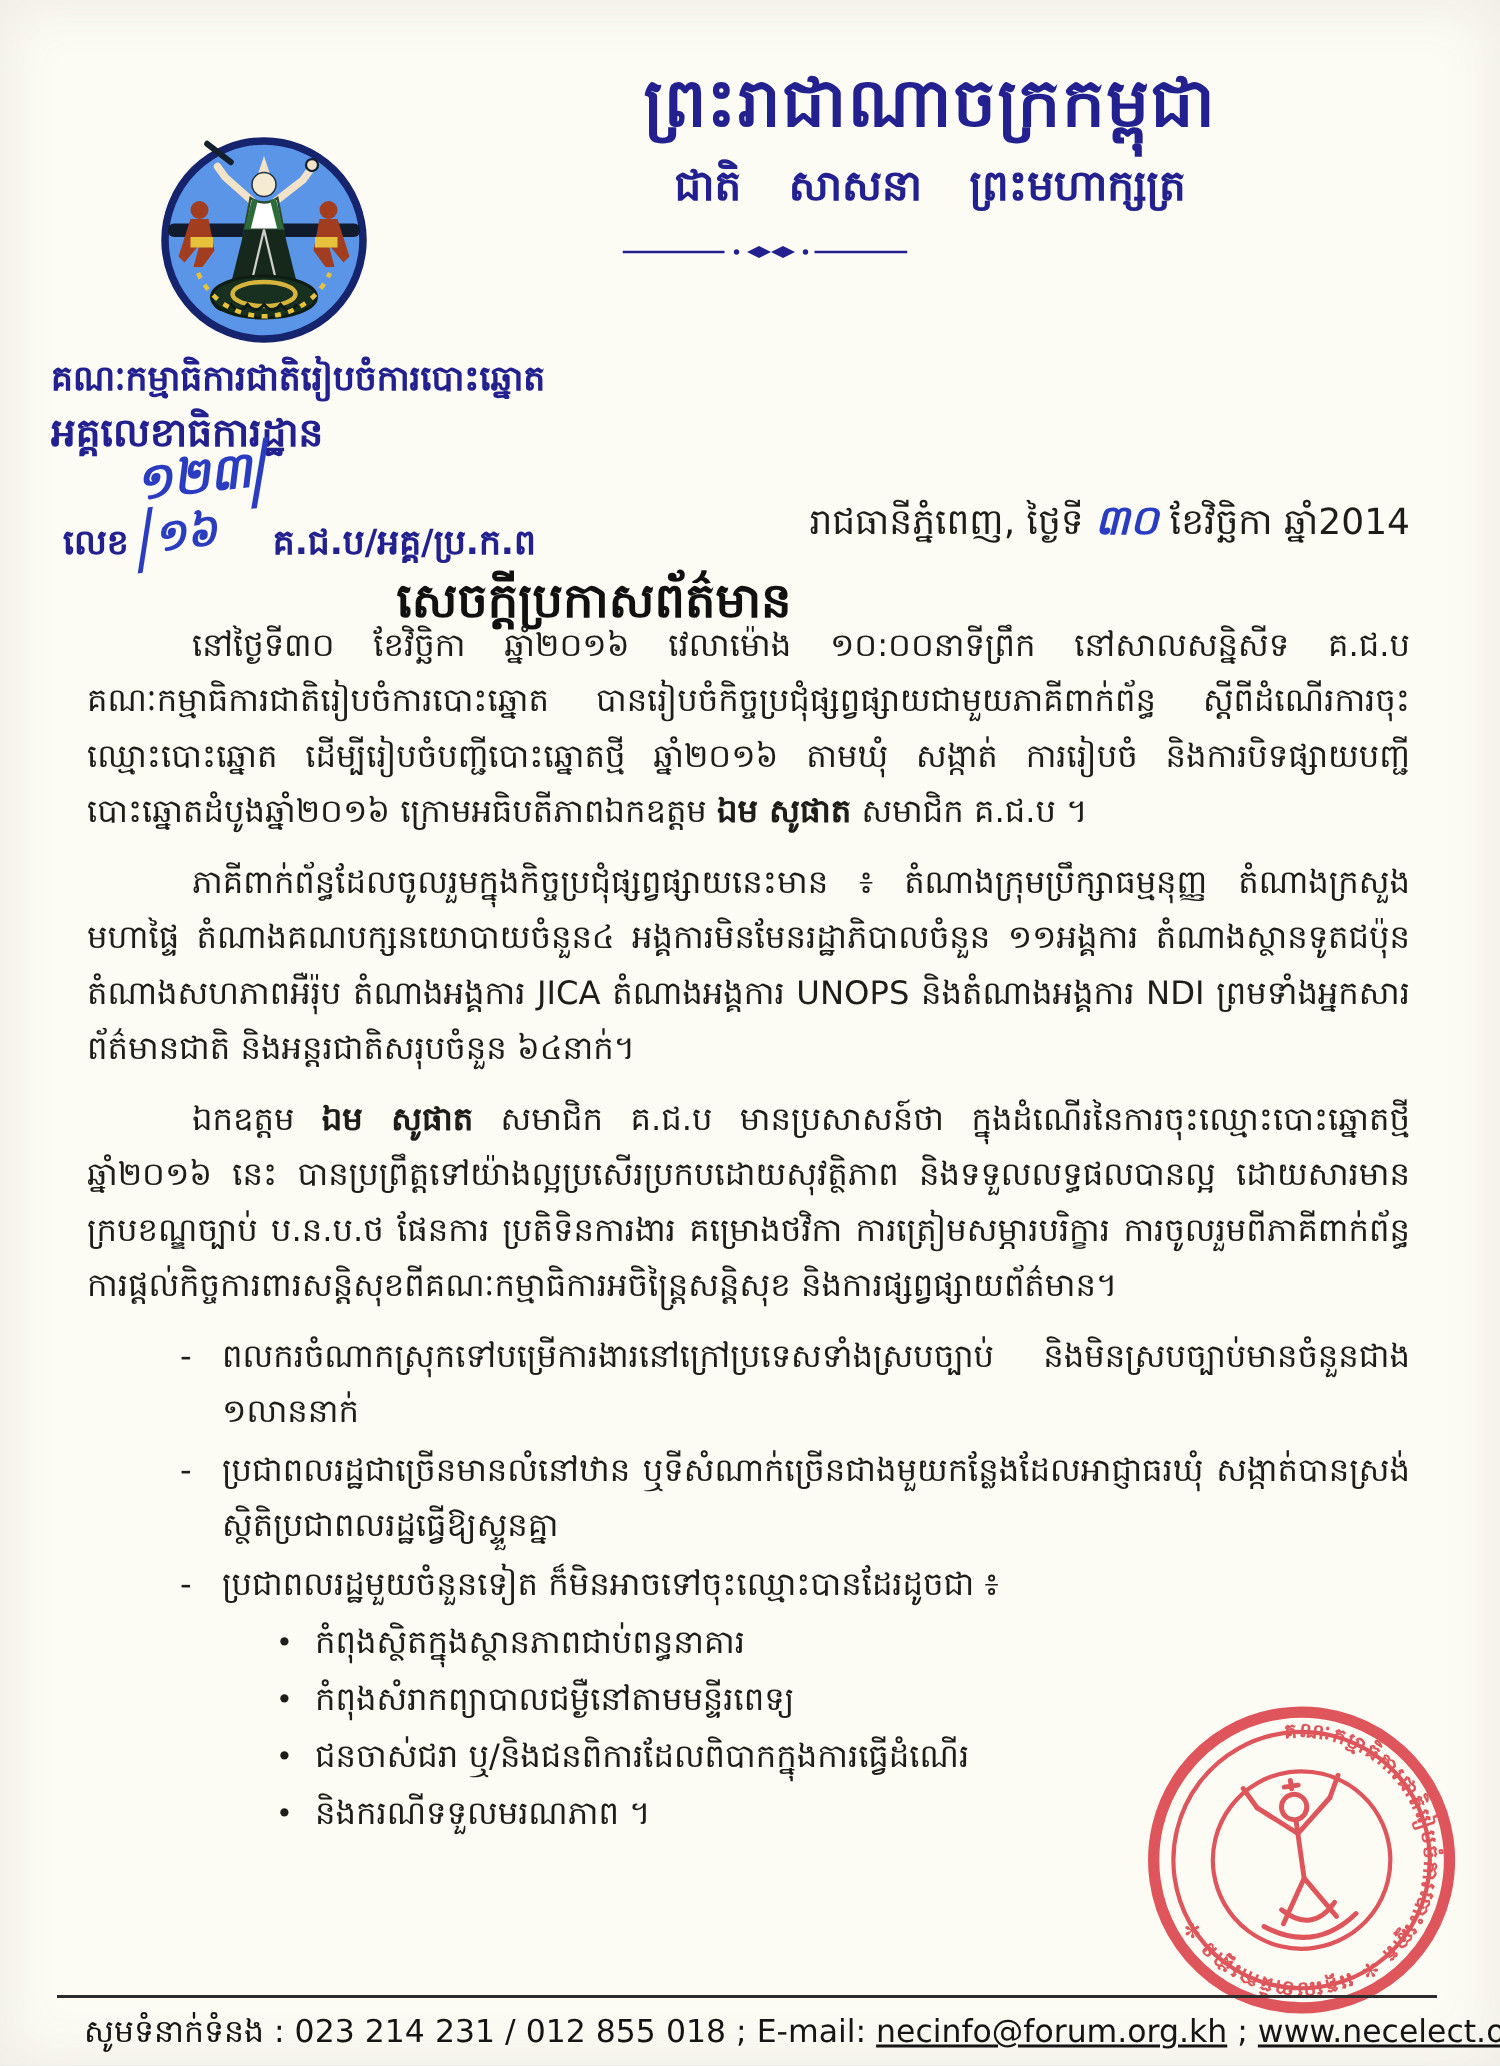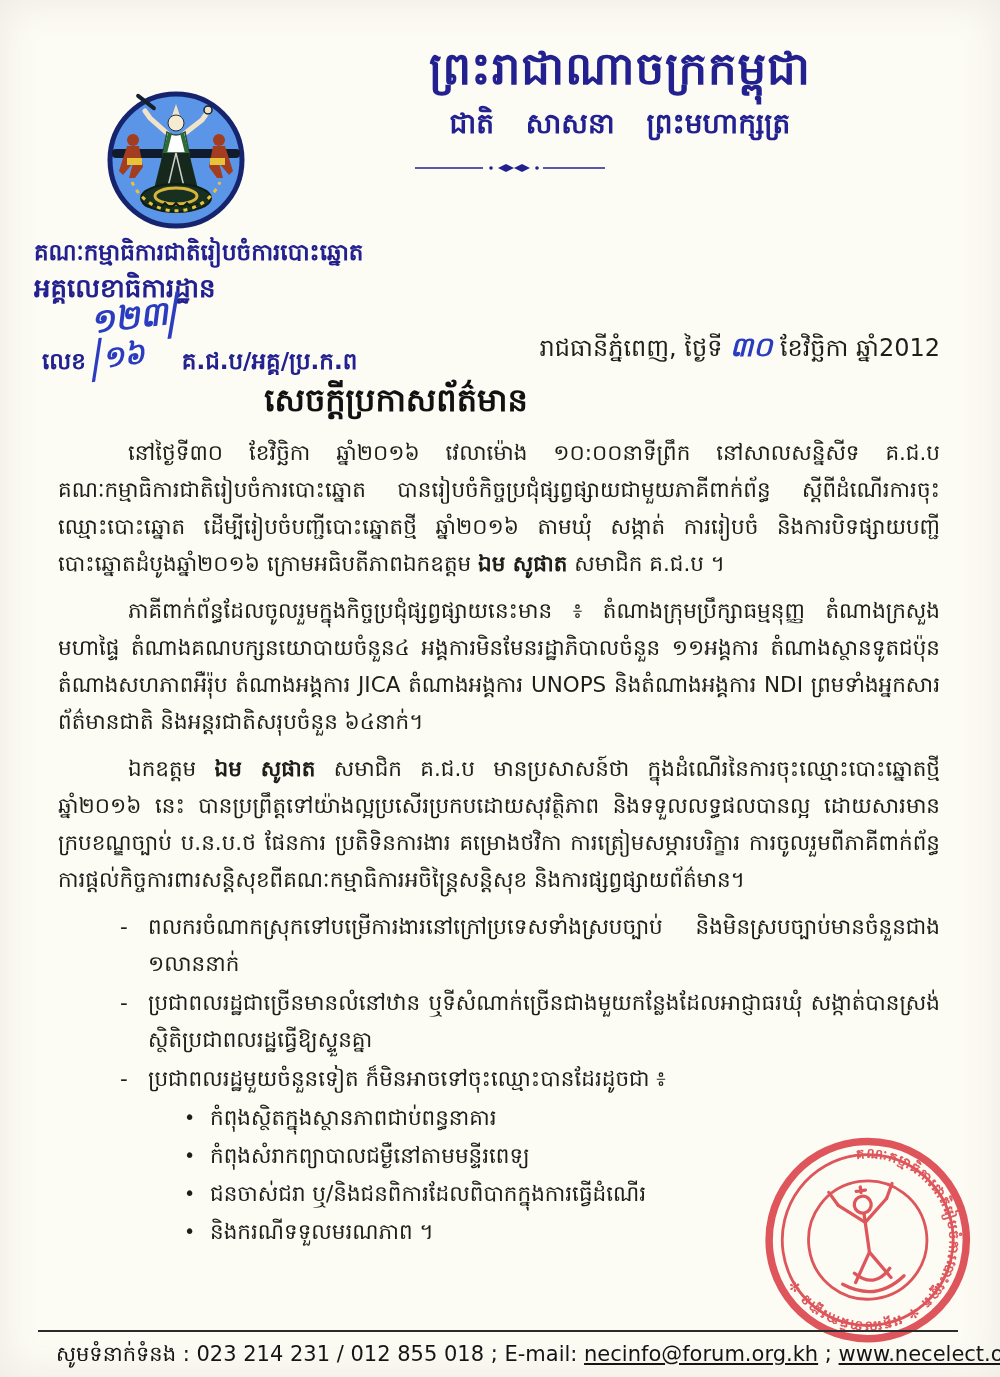--- a/index.html
+++ b/index.html
@@ -36,21 +36,21 @@
   .hand-num .slash{display:inline-block;transform:scaleY(1.7) translateY(1px);}
   .hand-year{top:338px;left:92px;font-size:29px;transform:rotate(-7deg);}
   .hand-year .slash{display:inline-block;transform:scaleY(1.8);}
   .refcode{margin-left:88px;}
   
   .dateline{top:330px;left:420px;width:520px;text-align:right;font-size:24px;white-space:nowrap;}
   .dateline .hand{font-size:27px;text-align:right;}
   .doc-title{top:380px;left:0;width:792px;text-align:center;
              font-size:32px;font-weight:bold;color:#111;}
   
-  .body{top:434px;left:58px;width:882px;font-size:21.5px;line-height:37px;
+  .body{top:412px;left:58px;width:882px;font-size:21.5px;line-height:37px;
         text-align:justify;color:var(--body-text);}
   .body p{margin:0 0 10px 0;text-indent:70px;}
   .body .name{font-weight:bold;}
   .dash-item{display:flex;margin:0 0 2px 62px;}
   .dash-item .marker{width:28px;flex:none;}
   .dash-item .txt{flex:1;text-align:justify;}
   .round-item{display:flex;margin:0 0 1px 126px;}
   .round-item .marker{width:26px;flex:none;font-size:19px;}
   .round-item .txt{flex:1;}
   
@@ -117,21 +117,21 @@
     <span class="refcode">គ.ជ.ប/អគ្គ/ប្រ.ក.ព</span>
   </div>
   <div class="abs hand hand-num">
     <span>១២៣</span><span class="slash">/</span>
   </div>
   <div class="abs hand hand-year">
     <span class="slash">/</span><span>១៦</span>
   </div>
 
   <div class="abs dateline">
-    <span>រាជធានីភ្នំពេញ, ថ្ងៃទី </span><span class="hand">៣០</span><span> ខែវិច្ឆិកា ឆ្នាំ2012</span>
+    <span>រាជធានីភ្នំពេញ, ថ្ងៃទី </span><span class="hand">៣០</span><span> ខែវិច្ឆិកា ឆ្នាំ2014</span>
   </div>
 
   <div class="abs doc-title">សេចក្តីប្រកាសព័ត៌មាន</div>
 
   <div class="abs body">
     <p><span>នៅថ្ងៃទី៣០ ខែវិច្ឆិកា ឆ្នាំ២០១៦ វេលាម៉ោង ១០:០០នាទីព្រឹក នៅសាលសន្និសីទ គ.ជ.ប គណៈកម្មាធិការជាតិរៀបចំការបោះឆ្នោត បានរៀបចំកិច្ចប្រជុំផ្សព្វផ្សាយជាមួយភាគីពាក់ព័ន្ធ ស្តីពីដំណើរការចុះឈ្មោះបោះឆ្នោត ដើម្បីរៀបចំបញ្ជីបោះឆ្នោតថ្មី ឆ្នាំ២០១៦ តាមឃុំ សង្កាត់ ការរៀបចំ និងការបិទផ្សាយបញ្ជីបោះឆ្នោតដំបូងឆ្នាំ២០១៦ ក្រោមអធិបតីភាពឯកឧត្តម </span><span class="name">ឯម សូផាត</span><span> សមាជិក គ.ជ.ប ។</span></p>
     <p>ភាគីពាក់ព័ន្ធដែលចូលរួមក្នុងកិច្ចប្រជុំផ្សព្វផ្សាយនេះមាន ៖ តំណាងក្រុមប្រឹក្សាធម្មនុញ្ញ តំណាងក្រសួងមហាផ្ទៃ តំណាងគណបក្សនយោបាយចំនួន៤ អង្គការមិនមែនរដ្ឋាភិបាលចំនួន ១១អង្គការ តំណាងស្ថានទូតជប៉ុន តំណាងសហភាពអឺរ៉ុប តំណាងអង្គការ JICA តំណាងអង្គការ UNOPS និងតំណាងអង្គការ NDI ព្រមទាំងអ្នកសារព័ត៌មានជាតិ និងអន្តរជាតិសរុបចំនួន ៦៤នាក់។</p>
     <p><span>ឯកឧត្តម </span><span class="name">ឯម សូផាត</span><span> សមាជិក គ.ជ.ប មានប្រសាសន៍ថា ក្នុងដំណើរនៃការចុះឈ្មោះបោះឆ្នោតថ្មី ឆ្នាំ២០១៦ នេះ បានប្រព្រឹត្តទៅយ៉ាងល្អប្រសើរប្រកបដោយសុវត្ថិភាព និងទទួលលទ្ធផលបានល្អ ដោយសារមានក្របខណ្ឌច្បាប់ ប.ន.ប.ថ ផែនការ ប្រតិទិនការងារ គម្រោងថវិកា ការត្រៀមសម្ភារបរិក្ខារ ការចូលរួមពីភាគីពាក់ព័ន្ធ ការផ្តល់កិច្ចការពារសន្តិសុខពីគណៈកម្មាធិការអចិន្ត្រៃសន្តិសុខ និងការផ្សព្វផ្សាយព័ត៌មាន។</span></p>
 
     <div class="dash-item">

